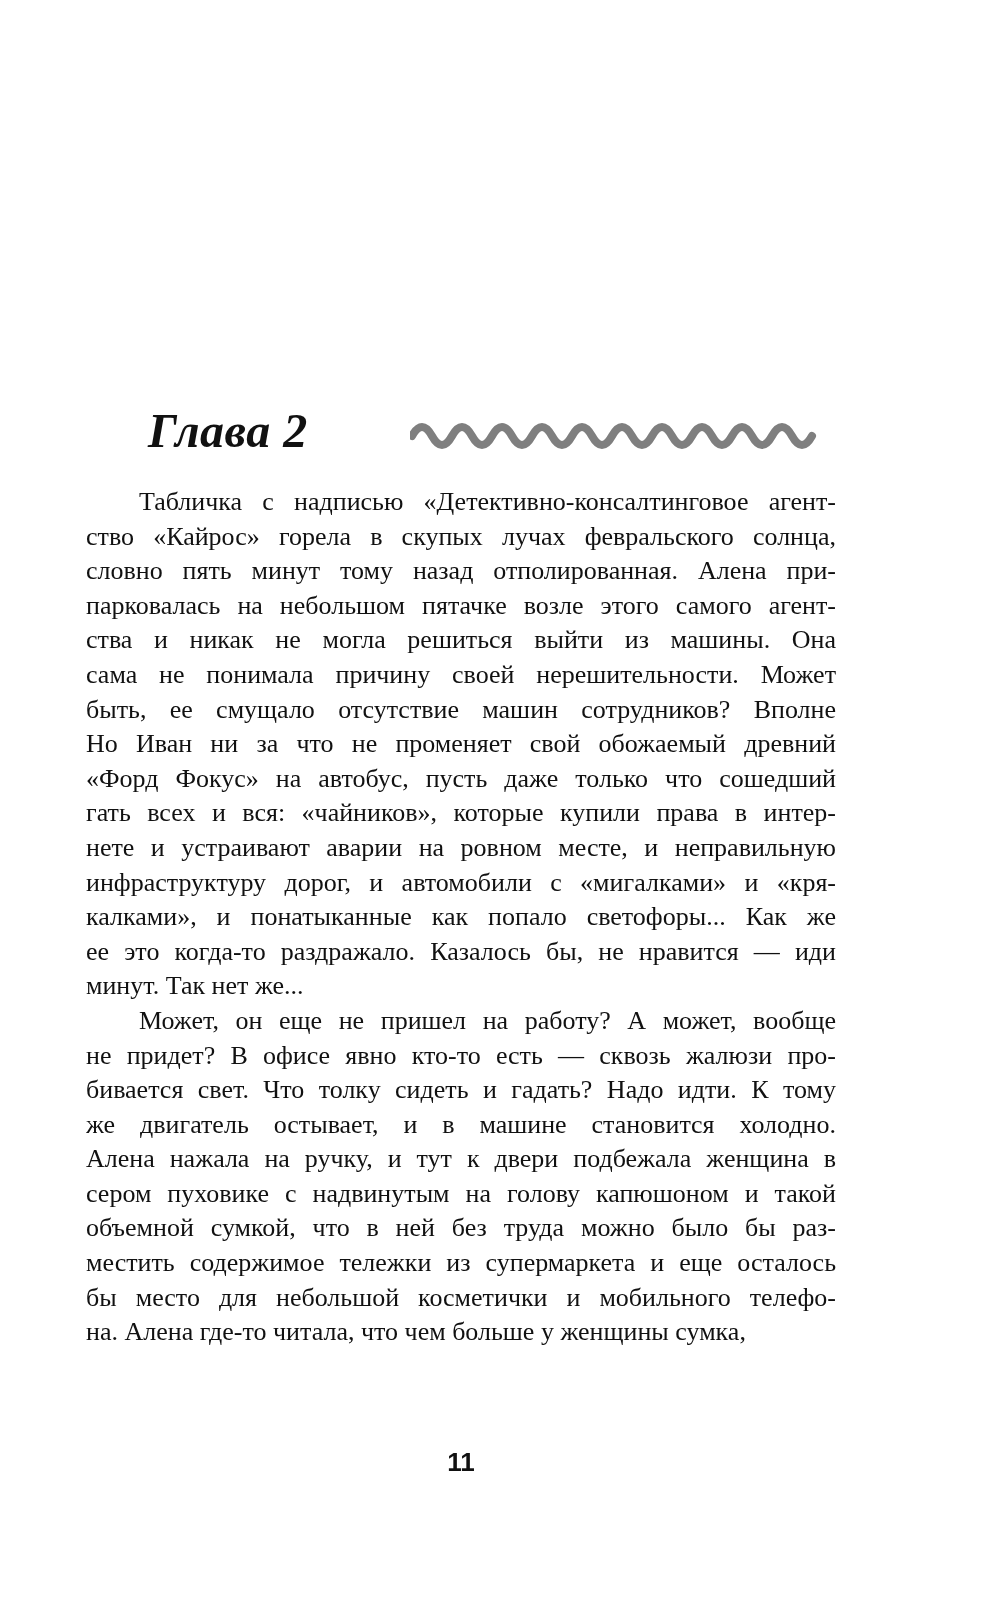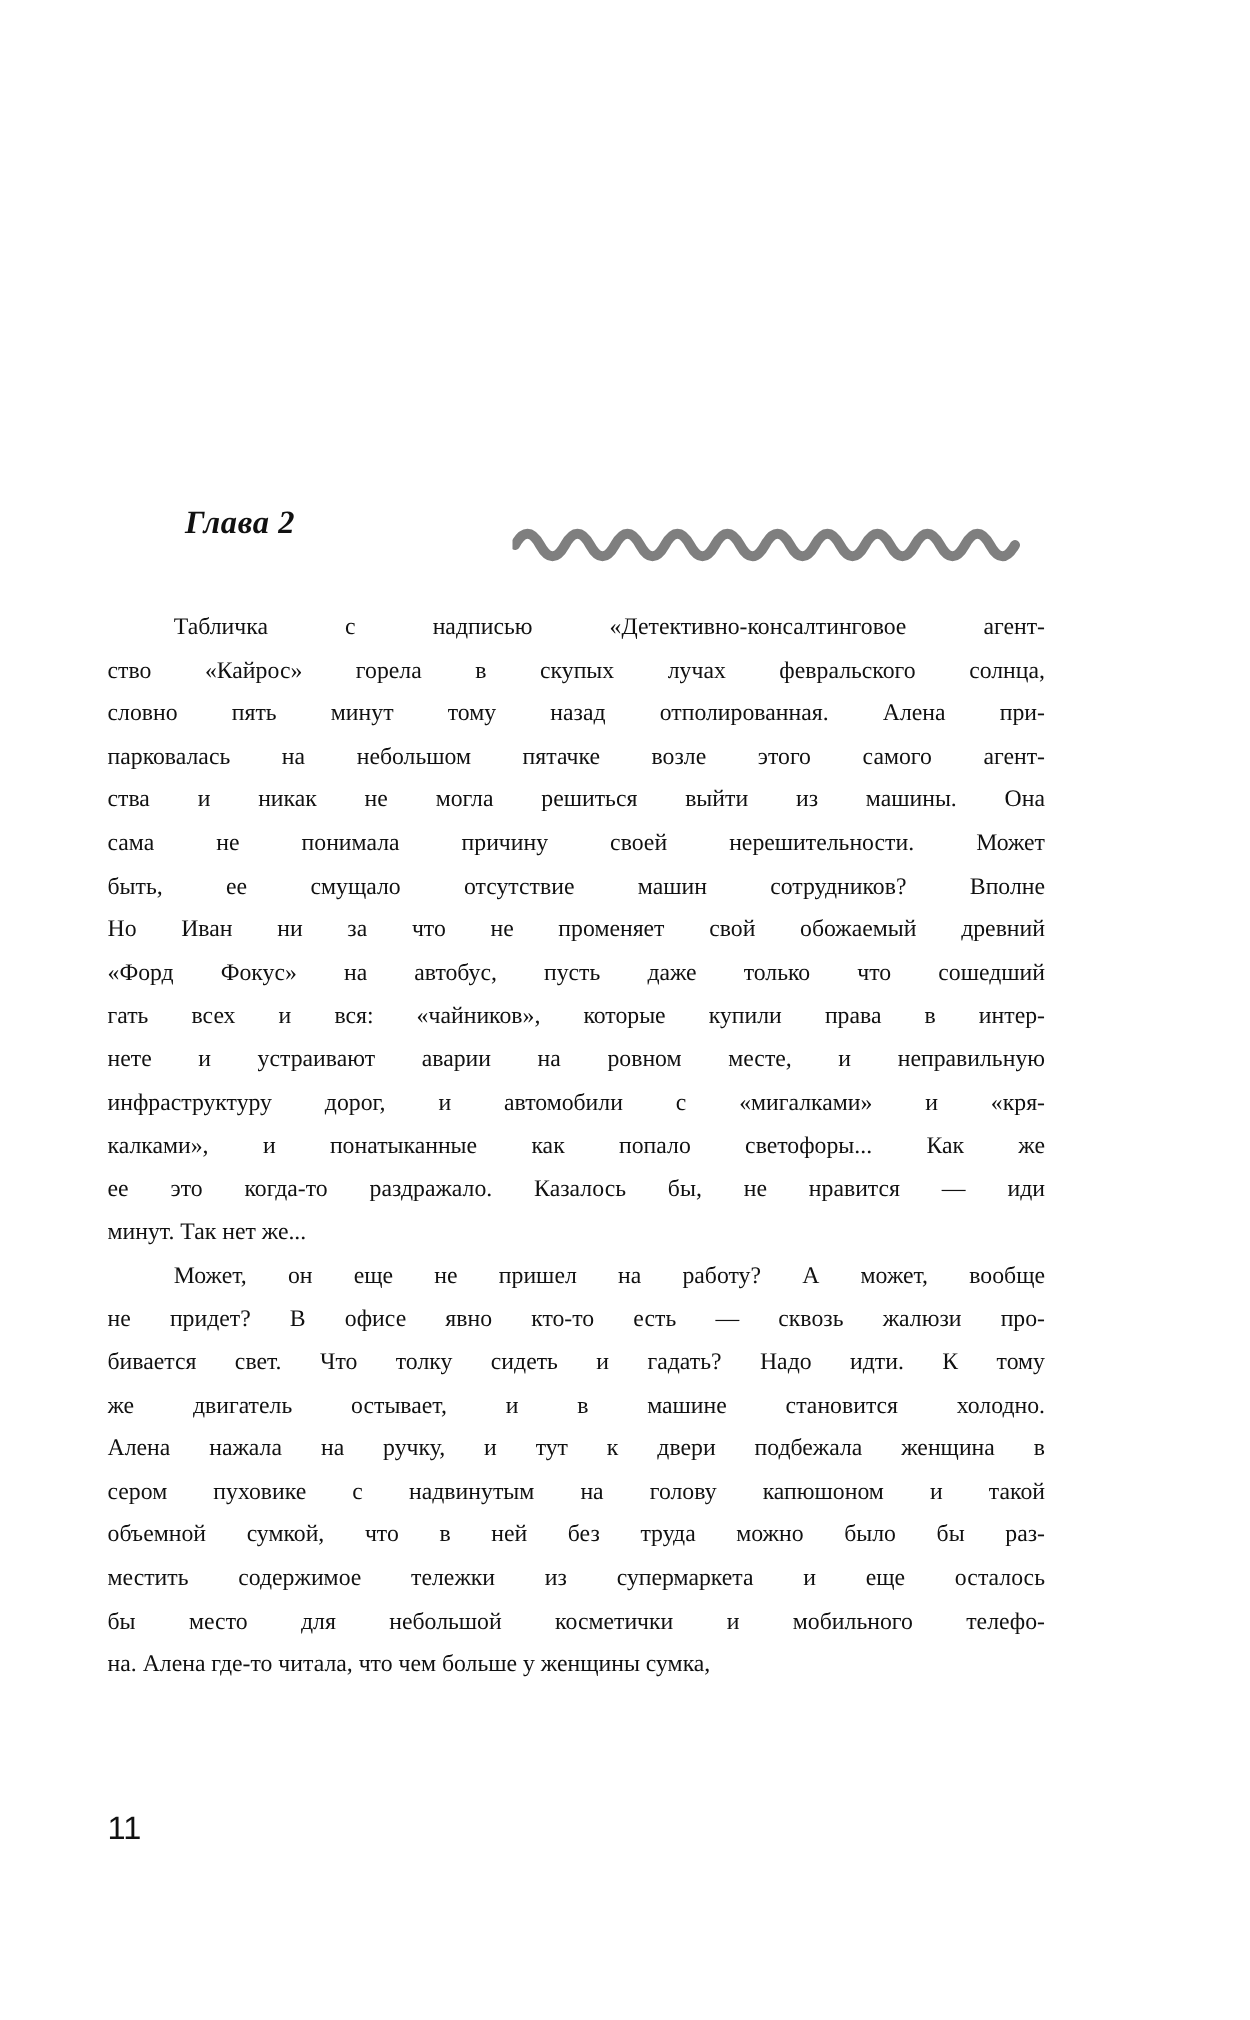--- a/index.html
+++ b/index.html
@@ -10,54 +10,54 @@
     height: 1616px;
     background: #ffffff;
     font-family: "Liberation Serif", serif;
     color: #111111;
     overflow: hidden;
   }
   .chapter-title {
     position: absolute;
     left: 148px;
     top: 403px;
-    font-size: 26px;
+    font-size: 48px;
     font-weight: bold;
     font-style: italic;
     letter-spacing: 0.5px;
     white-space: nowrap;
   }
   .wave {
     position: absolute;
     left: 410px;
     top: 414px;
   }
   .body-text {
     position: absolute;
     left: 86px;
     top: 485px;
     width: 750px;
-    font-size: 19px;
+    font-size: 26px;
     line-height: 34.6px;
     overflow: hidden;
   }
   .line {
     text-align: justify;
     text-align-last: justify;
   }
   .line.first { text-indent: 53px; }
   .line.last { text-align-last: left; }
   .page-number {
     position: absolute;
     left: 86px;
     top: 1447px;
     width: 750px;
-    text-align: left;
+    text-align: center;
     font-family: "Liberation Sans", sans-serif;
-    font-weight: normal;
+    font-weight: bold;
     font-size: 26px;
   }
 </style>
 </head>
 <body>
 
 <div class="page" style="background: rgb(255, 255, 255); color: rgb(17, 17, 17);">
 
   <h2 class="chapter-title">Глава 2</h2>
 

